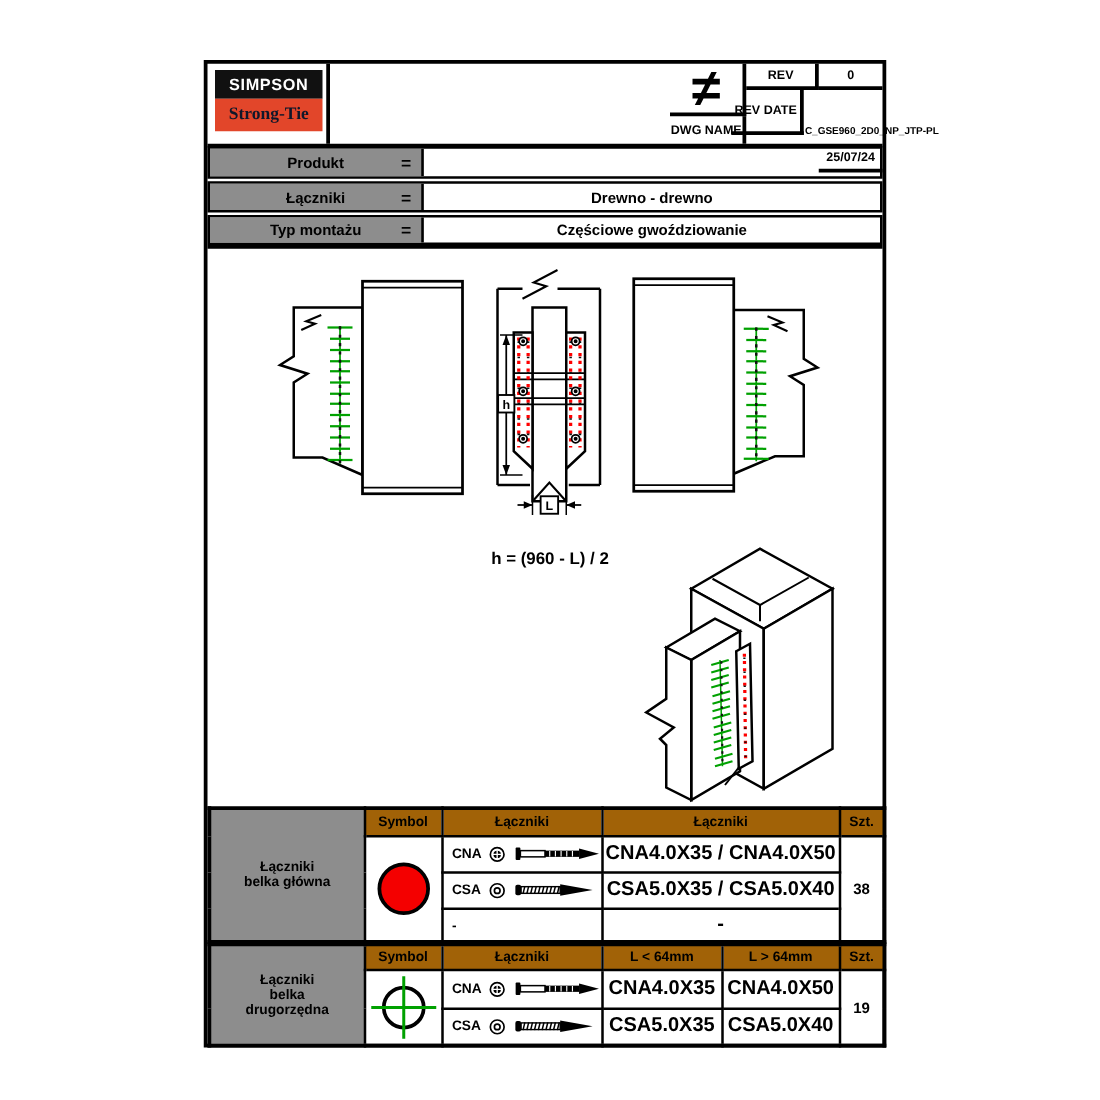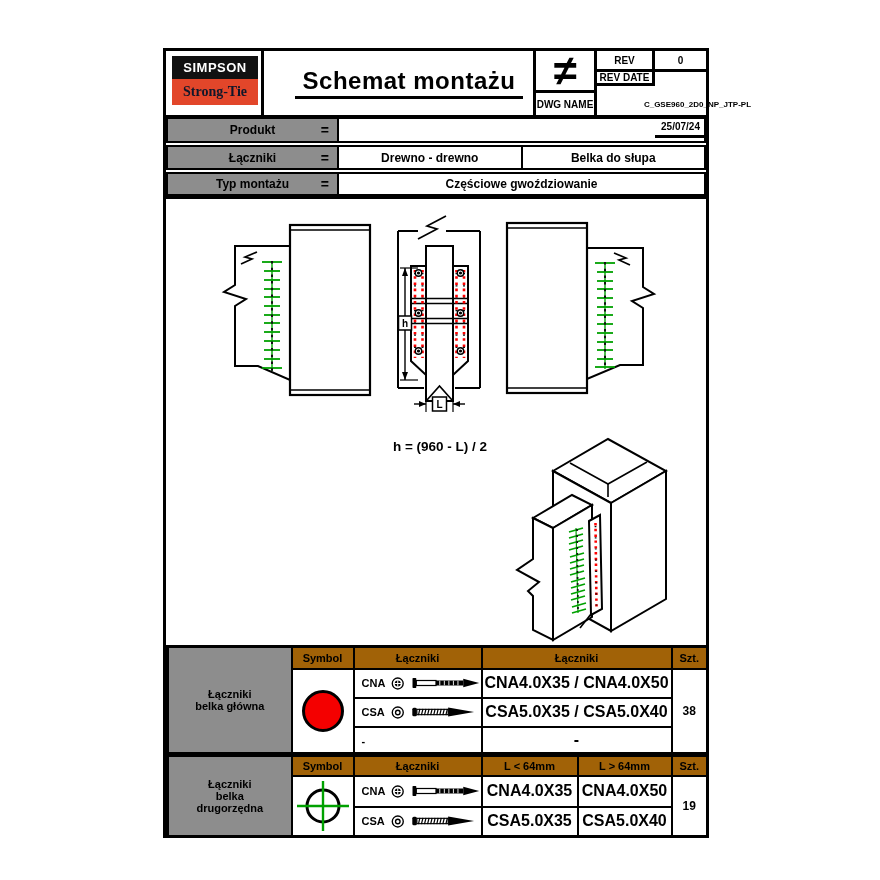--- a/index.html
+++ b/index.html
@@ -15,21 +15,21 @@
     font-family:"Liberation Serif",serif;font-weight:bold;font-size:14px;display:flex;align-items:center;justify-content:center;}
   .titlecell{position:absolute;left:119px;top:0;width:251px;height:64px;border-right:3px solid #000;
     box-sizing:border-box;display:flex;align-items:center;justify-content:center;}
   .title{font-weight:bold;font-size:24px;border-bottom:3px solid #000;padding:0 8px 1px 8px;letter-spacing:.5px;}
   .symcell{position:absolute;left:370px;top:0;width:61px;height:42px;border-right:3px solid #000;border-bottom:3px solid #000;
     box-sizing:border-box;display:flex;align-items:center;justify-content:center;font-weight:900;font-size:42px;line-height:1;}
   .dwglab{position:absolute;left:370px;top:42px;width:61px;height:22px;border-right:3px solid #000;box-sizing:border-box;
     display:flex;align-items:center;justify-content:center;font-weight:bold;font-size:8.5px;}
   .revrow1l{position:absolute;left:431px;top:0;width:58px;height:21px;border-right:3px solid #000;border-bottom:3px solid #000;}
   .revrow1v{position:absolute;left:489px;top:0;width:51px;height:21px;border-bottom:3px solid #000;}
-  .revrow2l{position:absolute;left:431px;top:21px;width:58px;height:14px;border-right:3px solid #000;border-bottom:3px solid #000;}
+  .revrow2l{position:absolute;left:419px;top:21px;width:58px;height:36px;border-right:3px solid #000;border-bottom:3px solid #000;}
   .revrow2v{position:absolute;left:489px;top:21px;width:51px;height:21px;border-bottom:3px solid #000;margin-top:45px;}
   .revrow3v{position:absolute;left:431px;top:42px;width:109px;height:22px;}
   .rcell{box-sizing:border-box;display:flex;align-items:center;justify-content:center;font-weight:bold;font-size:10px;}
   .rsmall{font-size:8px;letter-spacing:0;margin-left:46px;}
   
   .irow{position:absolute;left:0;width:540px;border:2.5px solid #000;box-sizing:border-box;display:flex;}
   .ilabel{position:relative;width:171px;background:#8d8d8d;border-right:2.5px solid #000;box-sizing:border-box;
     display:flex;align-items:center;justify-content:center;font-weight:bold;font-size:12px;}
   .ieq{position:absolute;right:8px;top:50%;transform:translateY(-50%);font-weight:bold;font-size:14px;}
   .ival{flex:1;display:flex;align-items:center;justify-content:center;font-weight:bold;font-size:12px;}
@@ -52,23 +52,20 @@
 </head>
 <body>
 
 <div class="sheet">
 
   <div class="hdr">
     <div class="logocell">
       <div class="logo1">SIMPSON</div>
       <div class="logo2">Strong-Tie</div>
     </div>
-    <div class="titlecell">
-      <span class="title">Schemat montażu</span>
-    </div>
     <div class="symcell">≠</div>
     <div class="dwglab rcell">DWG NAME</div>
     <div class="revrow1l rcell">REV</div>
     <div class="revrow1v rcell">0</div>
     <div class="revrow2l rcell">REV DATE</div>
     <div class="revrow2v rcell">25/07/24</div>
     <div class="revrow3v rcell rsmall">C_GSE960_2D0_NP_JTP-PL</div>
   </div>
 
   <div class="irow" style="top:66px;height:26px;">
@@ -76,21 +73,20 @@
       <span>Produkt</span>
       <span class="ieq">=</span>
     </div>
   </div>
   <div class="irow" style="top:94px;height:25px;">
     <div class="ilabel">
       <span>Łączniki</span>
       <span class="ieq">=</span>
     </div>
     <div class="ival">Drewno - drewno</div>
-    <div class="ival isplit">Belka do słupa</div>
   </div>
   <div class="irow" style="top:121px;height:24px;">
     <div class="ilabel">
       <span>Typ montażu</span>
       <span class="ieq">=</span>
     </div>
     <div class="ival">Częściowe gwoździowanie</div>
   </div>
 
   <div class="drawbox">

